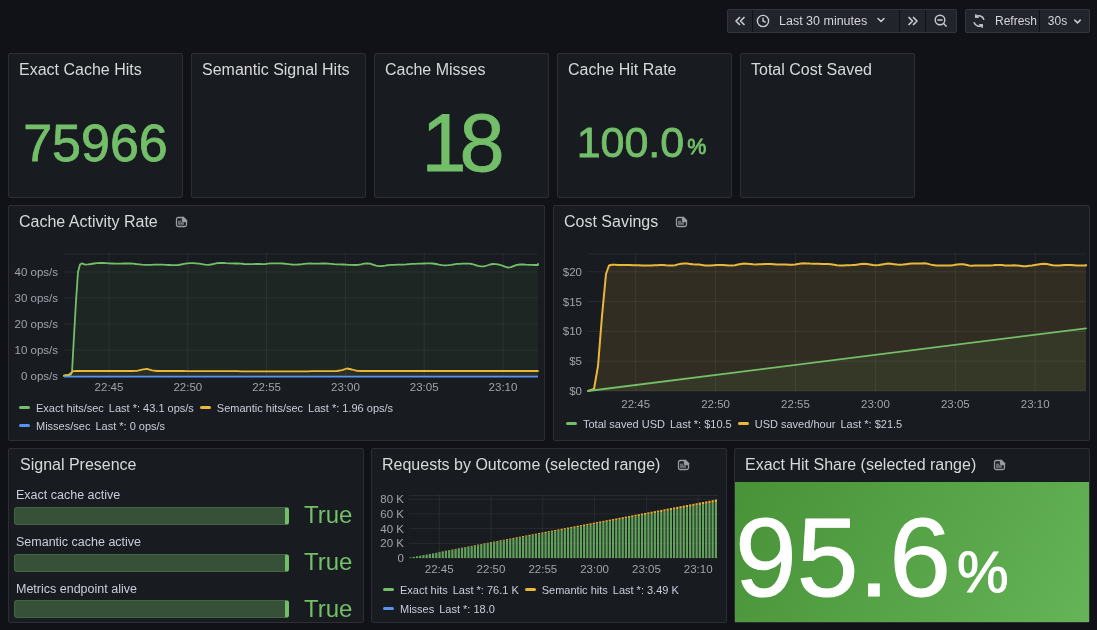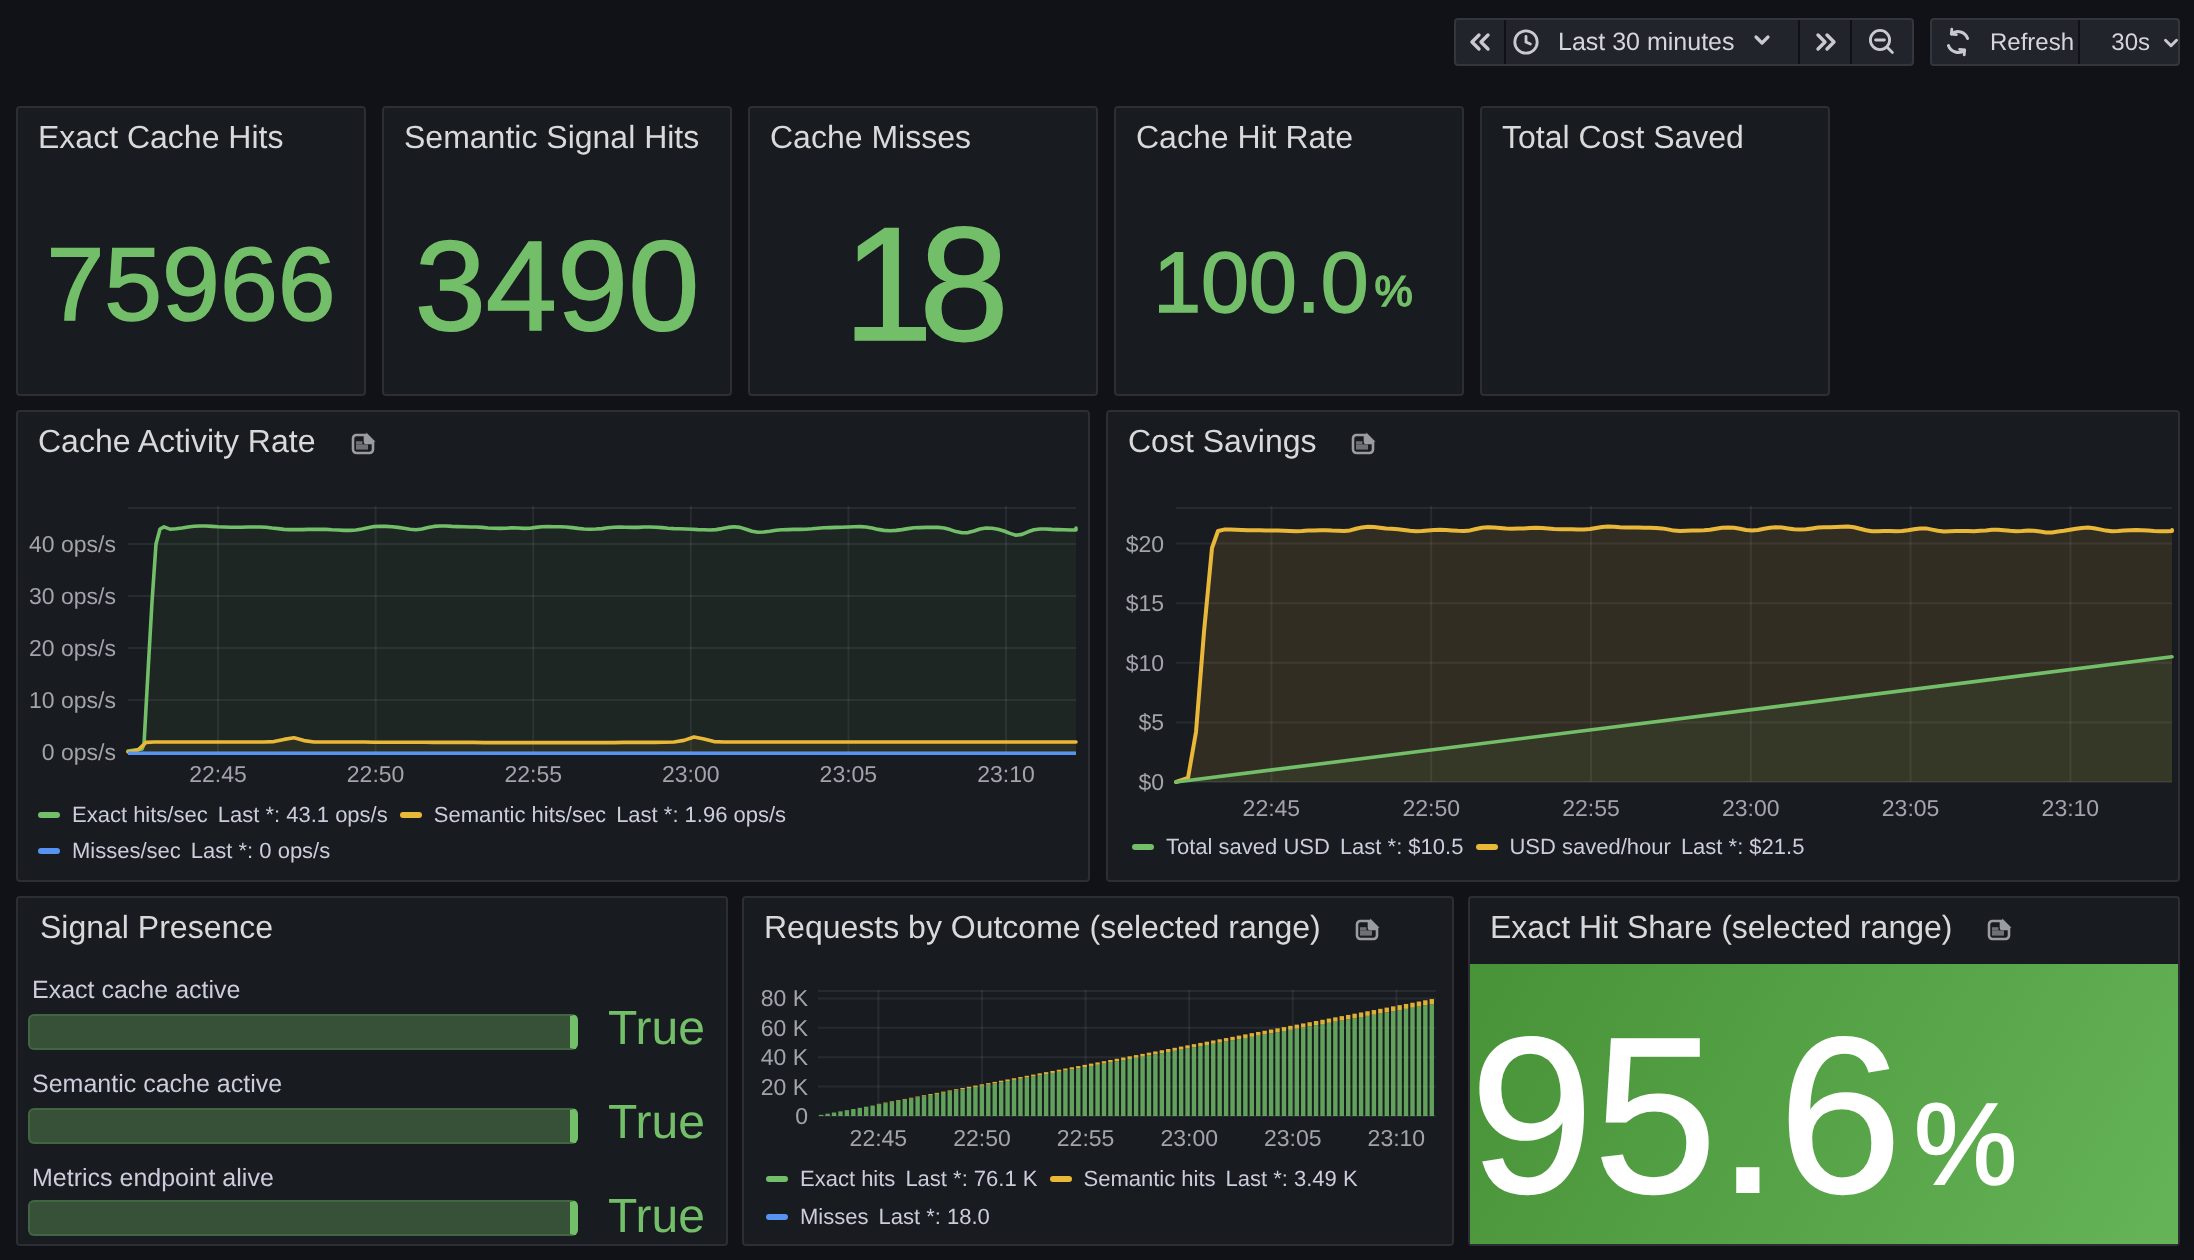--- a/index.html
+++ b/index.html
@@ -53,35 +53,34 @@
   <div style="width:73px;flex:none;display:flex;align-items:center;padding:0 0 0 5px;font-size:12px;">
     <svg width="16" height="16" viewBox="0 0 16 16" style="flex:none">
         <path d="M3.2 9.8 A5.2 5.2 0 0 0 11.3 12.1" fill="none" stroke="#c9cad1" stroke-width="1.5" stroke-linecap="round"></path>
         <path d="M12.8 6.2 A5.2 5.2 0 0 0 4.7 3.9" fill="none" stroke="#c9cad1" stroke-width="1.5" stroke-linecap="round"></path>
         <path d="M4.9 1.6 L4.7 4.1 L7.2 4.3" fill="none" stroke="#c9cad1" stroke-width="1.4" stroke-linecap="round" stroke-linejoin="round"></path>
         <path d="M11.1 14.4 L11.3 11.9 L8.8 11.7" fill="none" stroke="#c9cad1" stroke-width="1.4" stroke-linecap="round" stroke-linejoin="round"></path>
       </svg>
     <span style="margin-left:8px;">Refresh</span>
   </div>
   <div class="tbsep"></div>
-  <div style="width:51px;flex:none;display:flex;align-items:center;justify-content:flex-end;font-size:12px;">
+  <div style="width:51px;flex:none;display:flex;align-items:center;justify-content:center;font-size:12px;">
     <span>30s</span>
     <svg width="11" height="11" viewBox="0 0 12 12" style="margin-left:5px">
         <path d="M3 4.5 L6 7.5 L9 4.5" fill="none" stroke="#c9cad1" stroke-width="1.6" stroke-linecap="round" stroke-linejoin="round"></path>
       </svg>
   </div>
 </div>
 
 <div class="panel" style="left:8px;top:53px;width:175px;height:145px;">
   <div class="ptitle">Exact Cache Hits</div>
   <div class="statv" style="top:63px;font-size:52px;line-height:52px;">75966</div>
 </div>
 <div class="panel" style="left:191px;top:53px;width:175px;height:145px;">
   <div class="ptitle">Semantic Signal Hits</div>
-  <div class="statv" style="top:57px;font-size:64px;line-height:64px;">3490</div>
 </div>
 <div class="panel" style="left:374px;top:53px;width:175px;height:145px;">
   <div class="ptitle">Cache Misses</div>
   <div class="statv" style="top:49px;font-size:81px;line-height:81px;letter-spacing:-7px;transform:translateX(-2px);">18</div>
 </div>
 <div class="panel" style="left:557px;top:53px;width:175px;height:145px;">
   <div class="ptitle">Cache Hit Rate</div>
   <div class="statv" style="top:67px;font-size:43px;line-height:43px;transform:translateX(-3px);">100.0<span style="font-size:21.5px;display:inline-block;transform:translateY(-3px);margin-left:3px;">%</span></div>
 </div>
 <div class="panel" style="left:740px;top:53px;width:175px;height:145px;">

